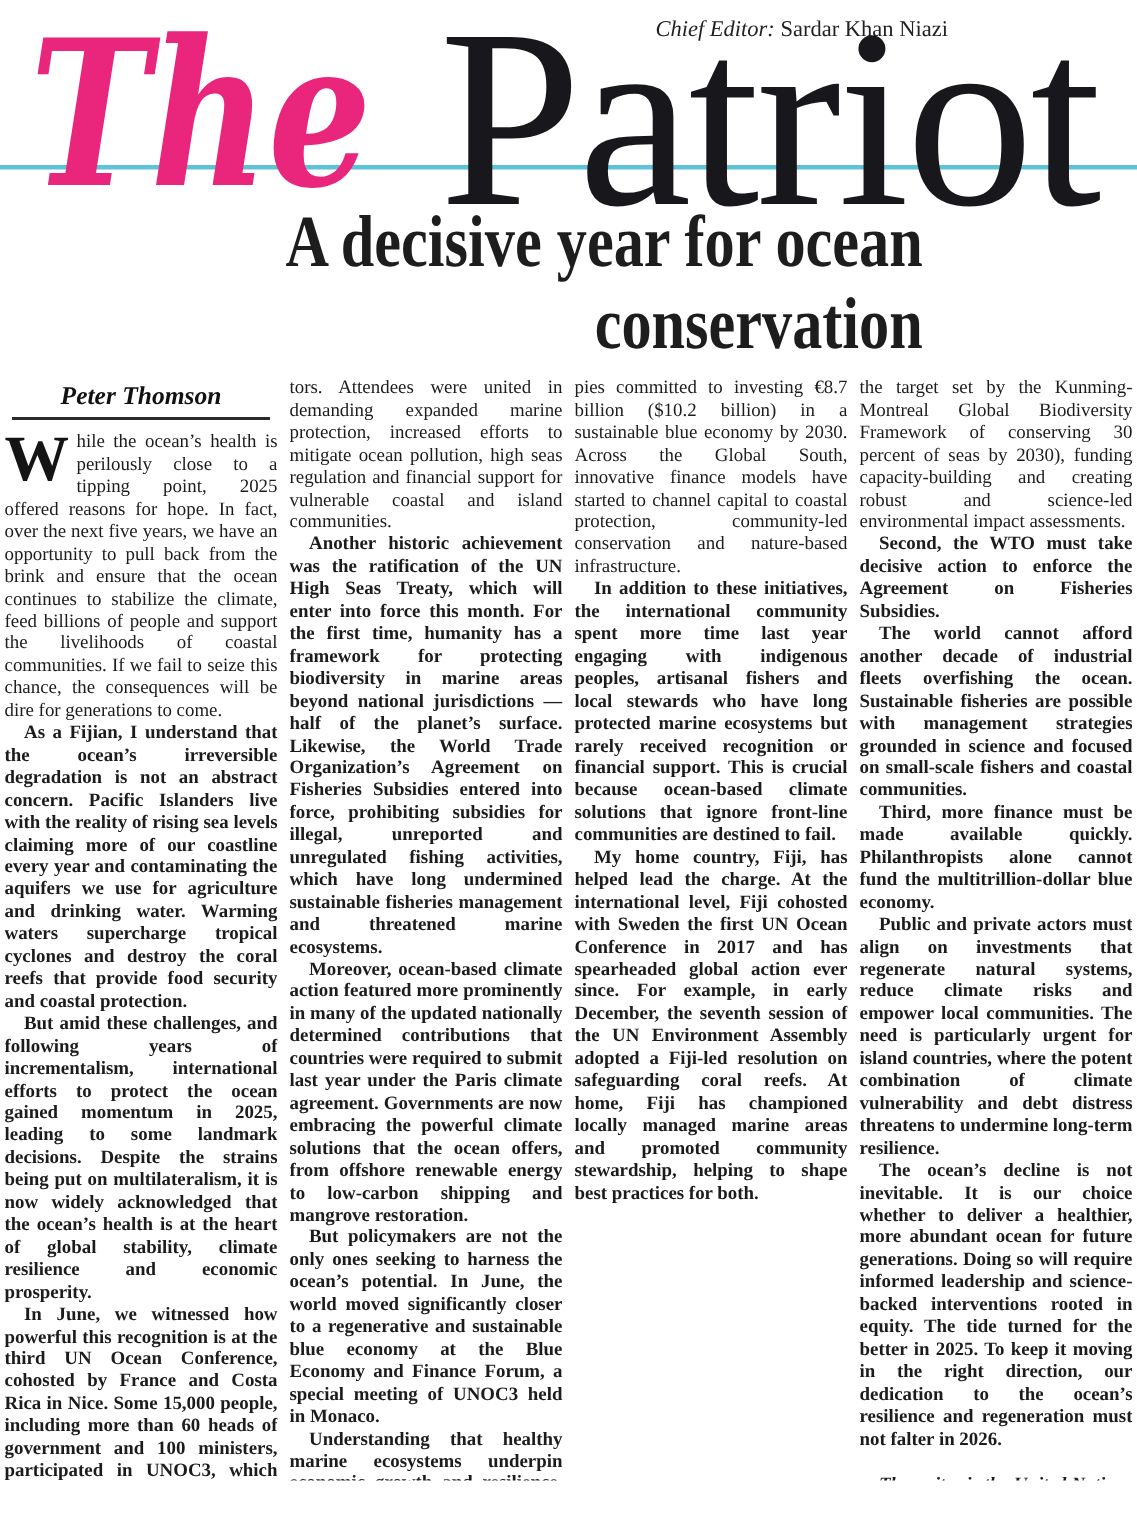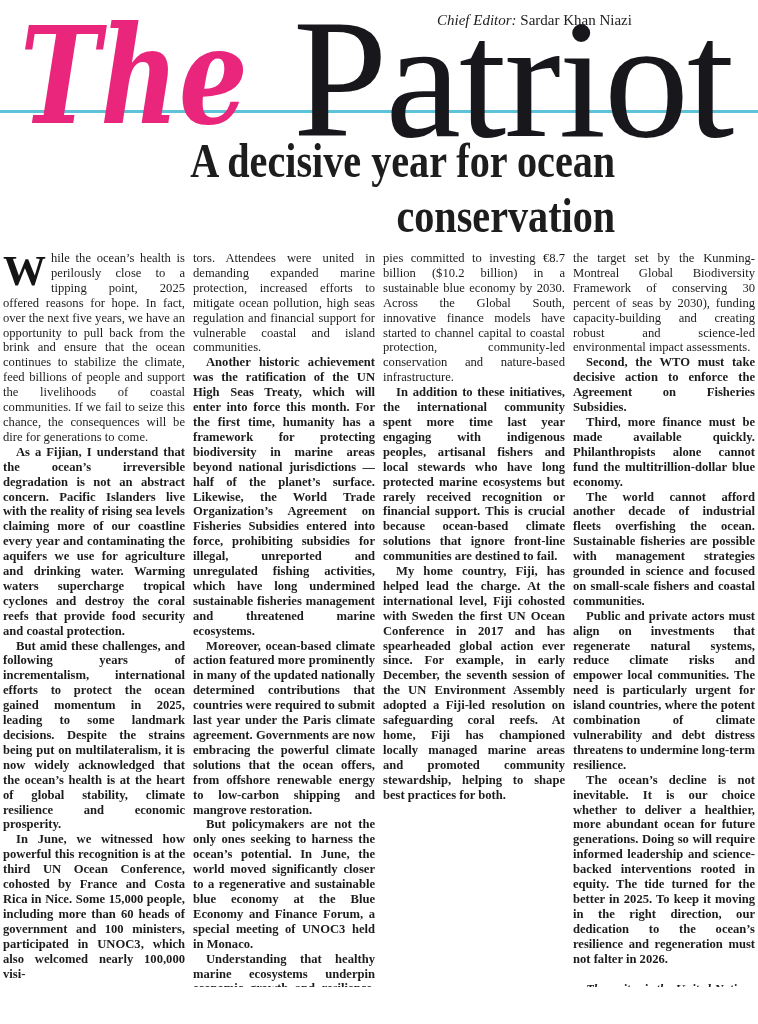--- a/index.html
+++ b/index.html
@@ -68,42 +68,43 @@
     <div class="chief"><span class="lab">Chief Editor:</span><span> Sardar Khan Niazi</span></div>
   </div>
 
   <div class="headline">
     <span class="hl-line">A decisive year for ocean</span>
     <span class="hl-line">conservation</span>
   </div>
 
   <div class="article">
     <div class="col">
+      <div class="byline">Peter Thomson</div>
     <p><span class="dropcap">W</span>hile the ocean’s health is perilously close to a tipping point, 2025 offered reasons for hope. In fact, over the next five years, we have an opportunity to pull back from the brink and ensure that the ocean continues to stabilize the climate, feed billions of people and support the livelihoods of coastal communities. If we fail to seize this chance, the consequences will be dire for generations to come.</p>
         <p class="indent">As a Fijian, I understand that the ocean’s irreversible degradation is not an abstract concern. Pacific Islanders live with the reality of rising sea levels claiming more of our coastline every year and contaminating the aquifers we use for agriculture and drinking water. Warming waters supercharge tropical cyclones and destroy the coral reefs that provide food security and coastal protection.</p>
         <p class="indent">But amid these challenges, and following years of incrementalism, international efforts to protect the ocean gained momentum in 2025, leading to some landmark decisions. Despite the strains being put on multilateralism, it is now widely acknowledged that the ocean’s health is at the heart of global stability, climate resilience and economic prosperity.</p>
         <p class="indent">In June, we witnessed how powerful this recognition is at the third UN Ocean Conference, cohosted by France and Costa Rica in Nice. Some 15,000 people, including more than 60 heads of government and 100 ministers, participated in UNOC3, which also welcomed nearly 100,000 visi-</p>
       </div>
     <div class="col">
         <p>tors. Attendees were united in demanding expanded marine protection, increased efforts to mitigate ocean pollution, high seas regulation and financial support for vulnerable coastal and island communities.</p>
         <p class="indent">Another historic achievement was the ratification of the UN High Seas Treaty, which will enter into force this month. For the first time, humanity has a framework for protecting biodiversity in marine areas beyond national jurisdictions — half of the planet’s surface. Likewise, the World Trade Organization’s Agreement on Fisheries Subsidies entered into force, prohibiting subsidies for illegal, unreported and unregulated fishing activities, which have long undermined sustainable fisheries management and threatened marine ecosystems.</p>
         <p class="indent">Moreover, ocean-based climate action featured more prominently in many of the updated nationally determined contributions that countries were required to submit last year under the Paris climate agreement. Governments are now embracing the powerful climate solutions that the ocean offers, from offshore renewable energy to low-carbon shipping and mangrove restoration.</p>
         <p class="indent">But policymakers are not the only ones seeking to harness the ocean’s potential. In June, the world moved significantly closer to a regenerative and sustainable blue economy at the Blue Economy and Finance Forum, a special meeting of UNOC3 held in Monaco.</p>
         <p class="indent">Understanding that healthy marine ecosystems underpin economic growth and resilience, private investors, public banks and philanthro-</p>
       </div>
     <div class="col">
         <p>pies committed to investing €8.7 billion ($10.2 billion) in a sustainable blue economy by 2030. Across the Global South, innovative finance models have started to channel capital to coastal protection, community-led conservation and nature-based infrastructure.</p>
         <p class="indent">In addition to these initiatives, the international community spent more time last year engaging with indigenous peoples, artisanal fishers and local stewards who have long protected marine ecosystems but rarely received recognition or financial support. This is crucial because ocean-based climate solutions that ignore front-line communities are destined to fail.</p>
         <p class="indent">My home country, Fiji, has helped lead the charge. At the international level, Fiji cohosted with Sweden the first UN Ocean Conference in 2017 and has spearheaded global action ever since. For example, in early December, the seventh session of the UN Environment Assembly adopted a Fiji-led resolution on safeguarding coral reefs. At home, Fiji has championed locally managed marine areas and promoted community stewardship, helping to shape best practices for both.</p>
       </div>
     <div class="col">
         <p>the target set by the Kunming-Montreal Global Biodiversity Framework of conserving 30 percent of seas by 2030), funding capacity-building and creating robust and science-led environmental impact assessments.</p>
         <p class="indent">Second, the WTO must take decisive action to enforce the Agreement on Fisheries Subsidies.</p>
+        <p class="indent">The world cannot afford another decade of industrial fleets overfishing the ocean. Sustainable fisheries are possible with management strategies grounded in science and focused on small-scale fishers and coastal communities.</p>
         <p class="indent">Third, more finance must be made available quickly. Philanthropists alone cannot fund the multitrillion-dollar blue economy.</p>
-        <p class="indent">The world cannot afford another decade of industrial fleets overfishing the ocean. Sustainable fisheries are possible with management strategies grounded in science and focused on small-scale fishers and coastal communities.</p>
         <p class="indent">Public and private actors must align on investments that regenerate natural systems, reduce climate risks and empower local communities. The need is particularly urgent for island countries, where the potent combination of climate vulnerability and debt distress threatens to undermine long-term resilience.</p>
         <p class="indent">The ocean’s decline is not inevitable. It is our choice whether to deliver a healthier, more abundant ocean for future generations. Doing so will require informed leadership and science-backed interventions rooted in equity. The tide turned for the better in 2025. To keep it moving in the right direction, our dedication to the ocean’s resilience and regeneration must not falter in 2026.</p>
         <p class="indent gap footnote">The writer is the United Nations Secretary-General’s Special Envoy for the Ocean.</p>
         <p class="footnote">©Project Syndicate</p>
       </div>
   </div>
 
 </div>
 
 </body></html>

